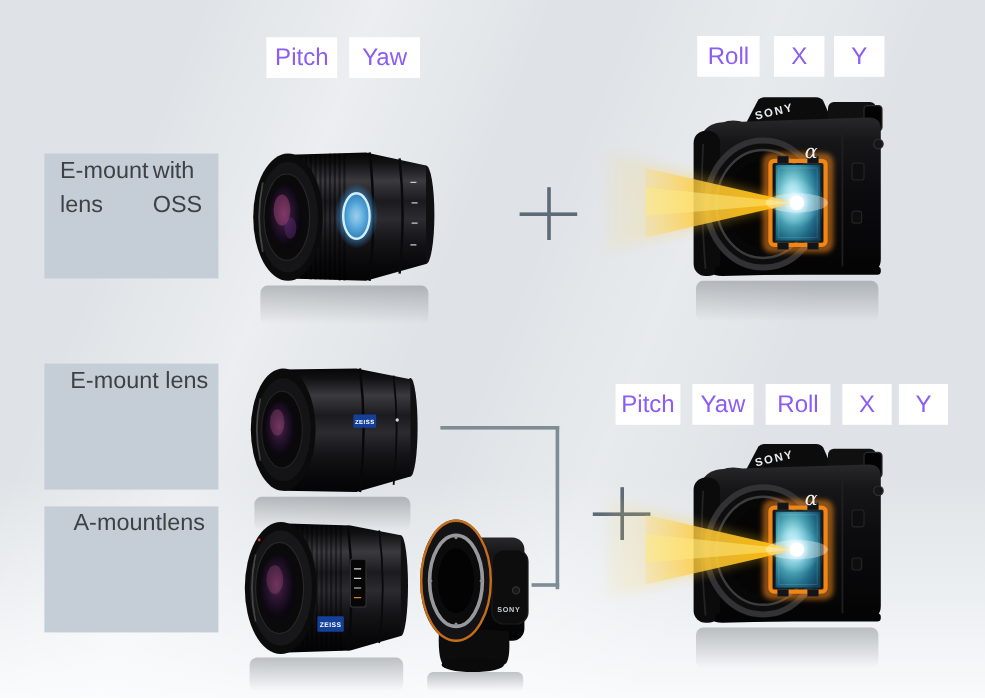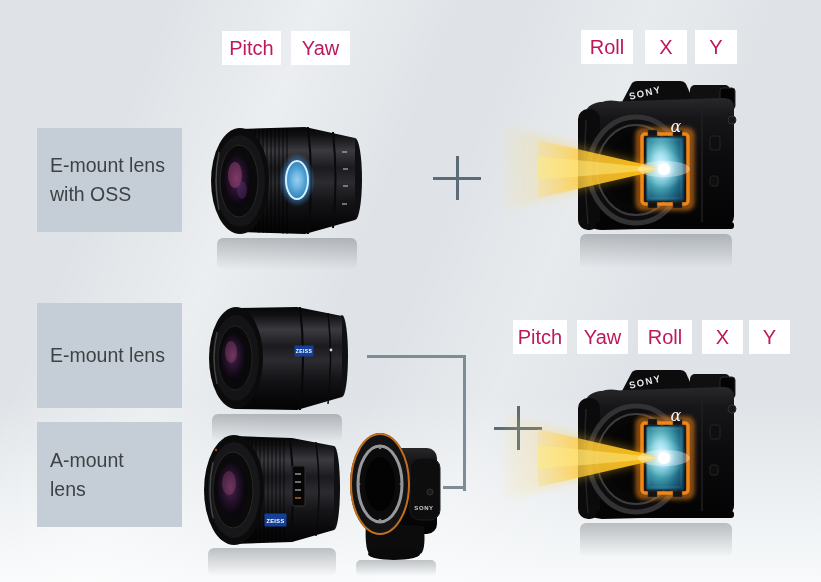--- a/index.html
+++ b/index.html
@@ -2,24 +2,24 @@
 <html><head>
 <meta charset="utf-8">
 <style>
   html,body{margin:0;padding:0;background:#eceef0}
   .stage{position:relative;width:821px;height:582px;background:#dfe3e7;overflow:hidden;
          font-family:"Liberation Sans",sans-serif}
   .bg-texture{position:absolute;inset:0;pointer-events:none;background:
     linear-gradient(112deg, rgba(255,255,255,0) 16%, rgba(255,255,255,.40) 30%, rgba(255,255,255,0) 44%),
     linear-gradient(112deg, rgba(255,255,255,0) 50%, rgba(255,255,255,.28) 62%, rgba(255,255,255,0) 74%),
     linear-gradient(180deg, rgba(223,227,231,0) 68%, rgba(250,252,253,.92) 100%)}
-  .chip{position:absolute;height:34px;background:#ffffff;color:#be185d;
+  .chip{position:absolute;height:34px;background:#ffffff;color:#8b5cf6;
         display:flex;align-items:center;justify-content:center;font-size:20px}
   .label-box{position:absolute;left:37px;width:145px;background:#c5ced6;color:#3e4246;
-        font-size:19.5px;line-height:1.47;display:flex;flex-direction:column;justify-content:center;
+        font-size:19.5px;line-height:1.47;display:flex;justify-content:center;
         padding-left:13px;box-sizing:border-box}
   .plus{position:absolute;width:48px;height:44px}
   .plus .h{position:absolute;left:0;top:20.5px;width:48px;height:3px;background:#5c6b76}
   .plus .v{position:absolute;left:22.5px;top:0;width:3px;height:44px;background:#5c6b76}
   .bracket{position:absolute;left:367px;top:355px;width:96px;height:133px;
         border-top:3px solid #7e8c96;border-right:3px solid #7e8c96;box-sizing:content-box}
   .bracket-stub{position:absolute;left:443px;top:486px;width:23px;height:3px;background:#7e8c96}
   .gfx{position:absolute}
   .t-sony{font-family:"Liberation Sans",sans-serif;font-weight:bold;font-size:9.5px;fill:#e7eaec;letter-spacing:1.5px}
   .t-alpha{font-family:"DejaVu Serif",serif;font-style:italic;font-size:16px;fill:#f2f2f2}

